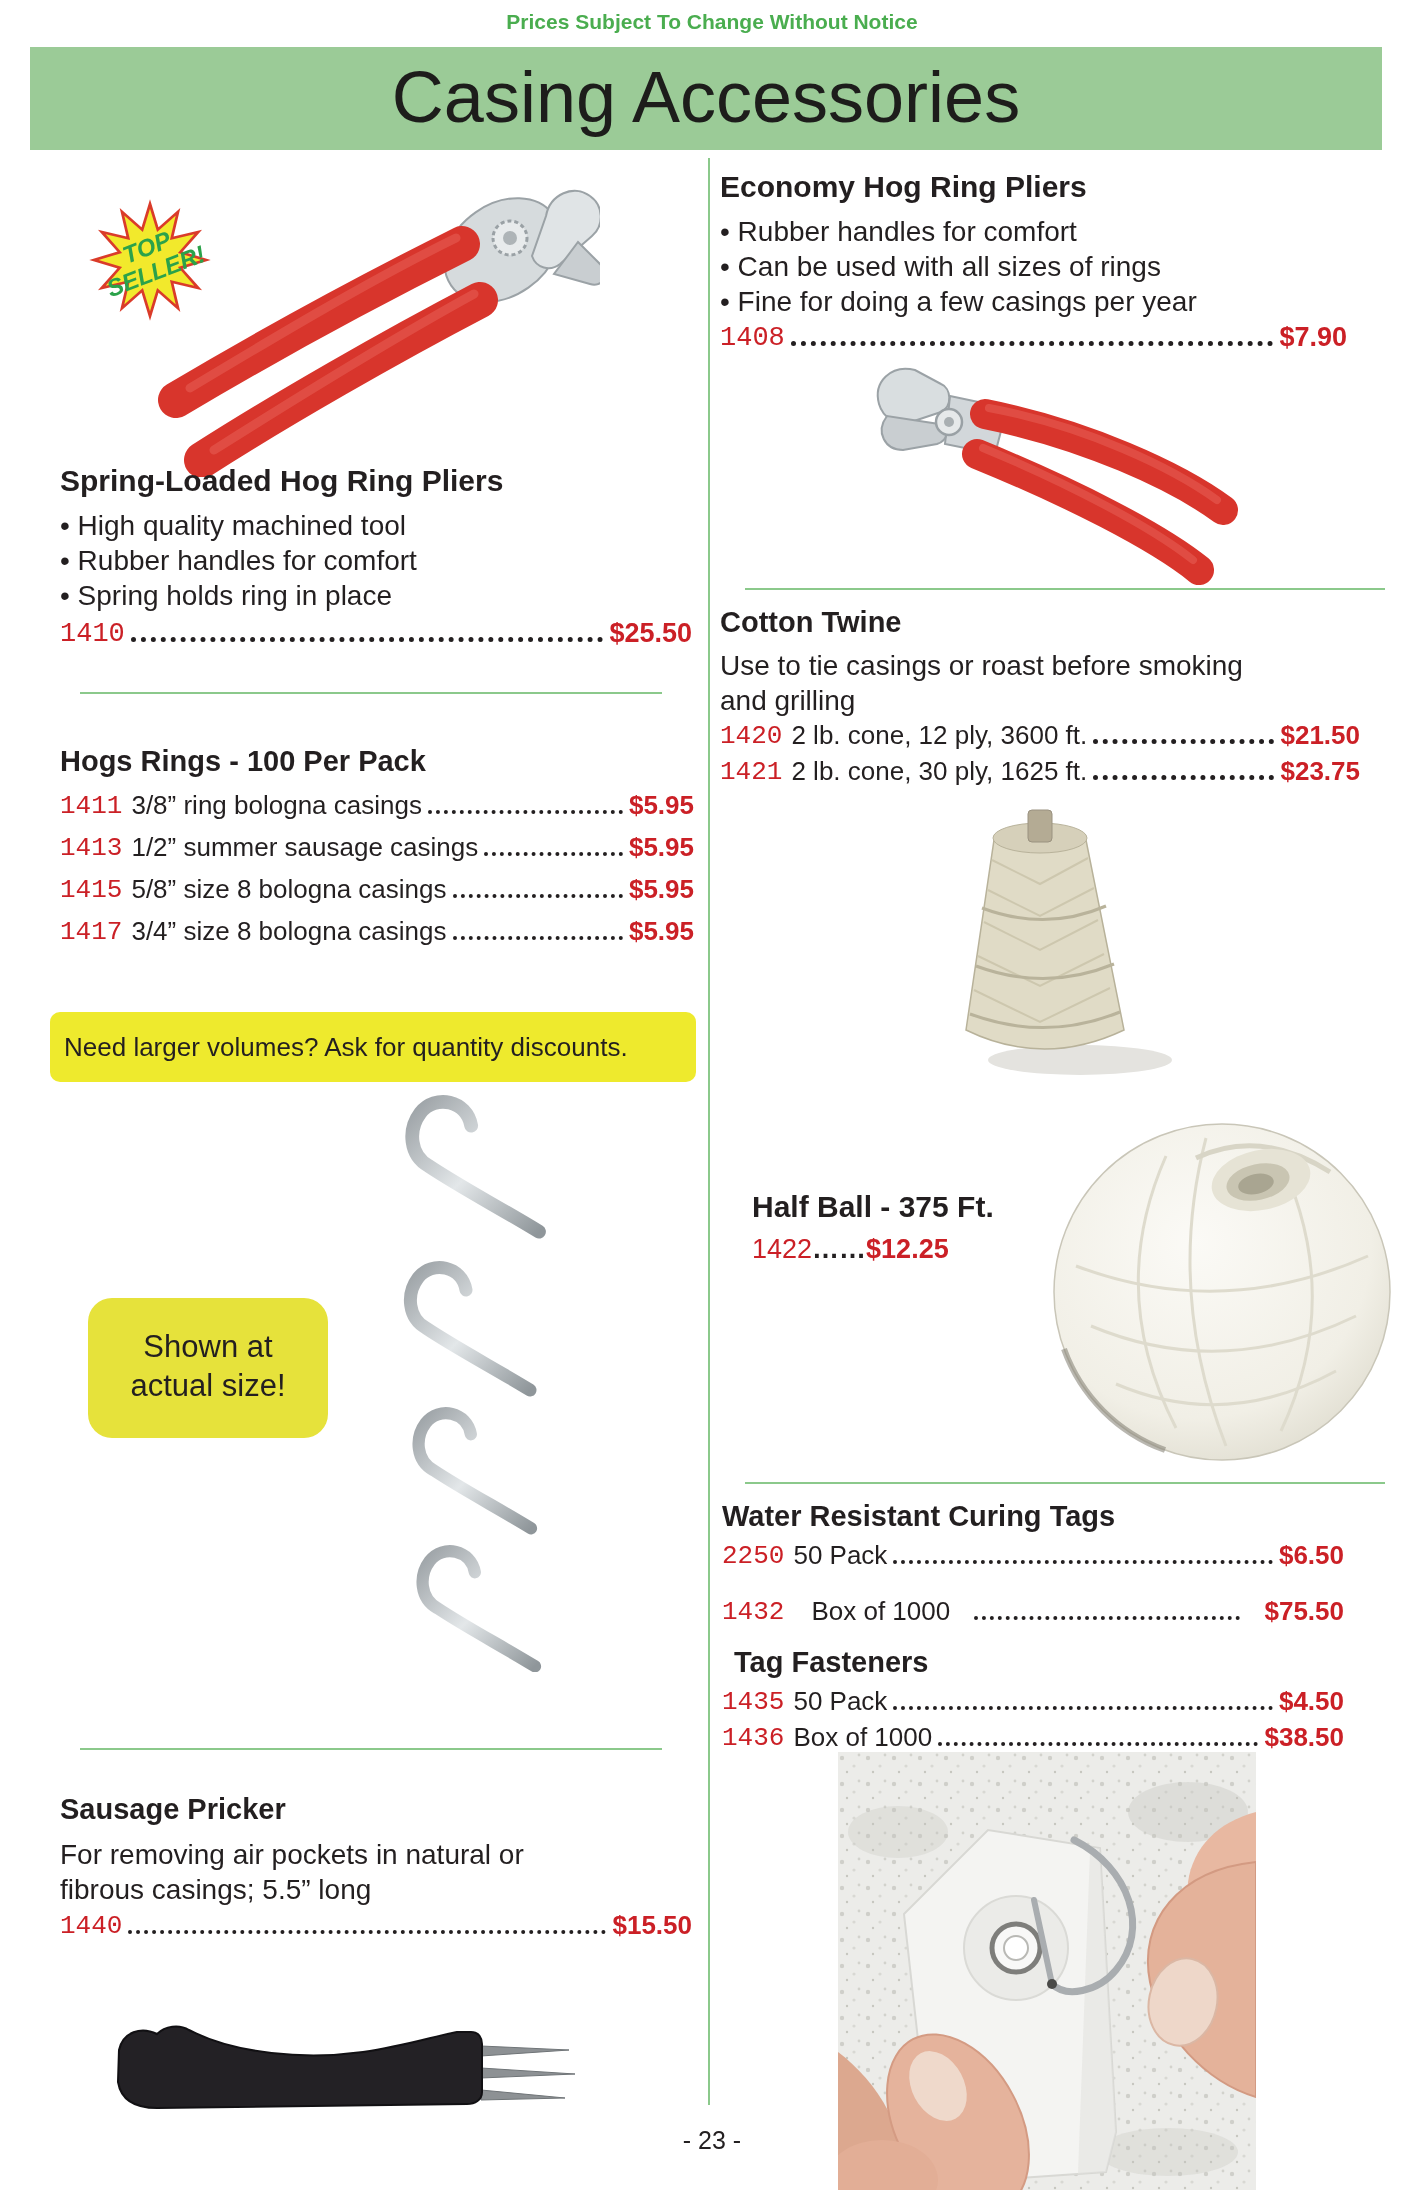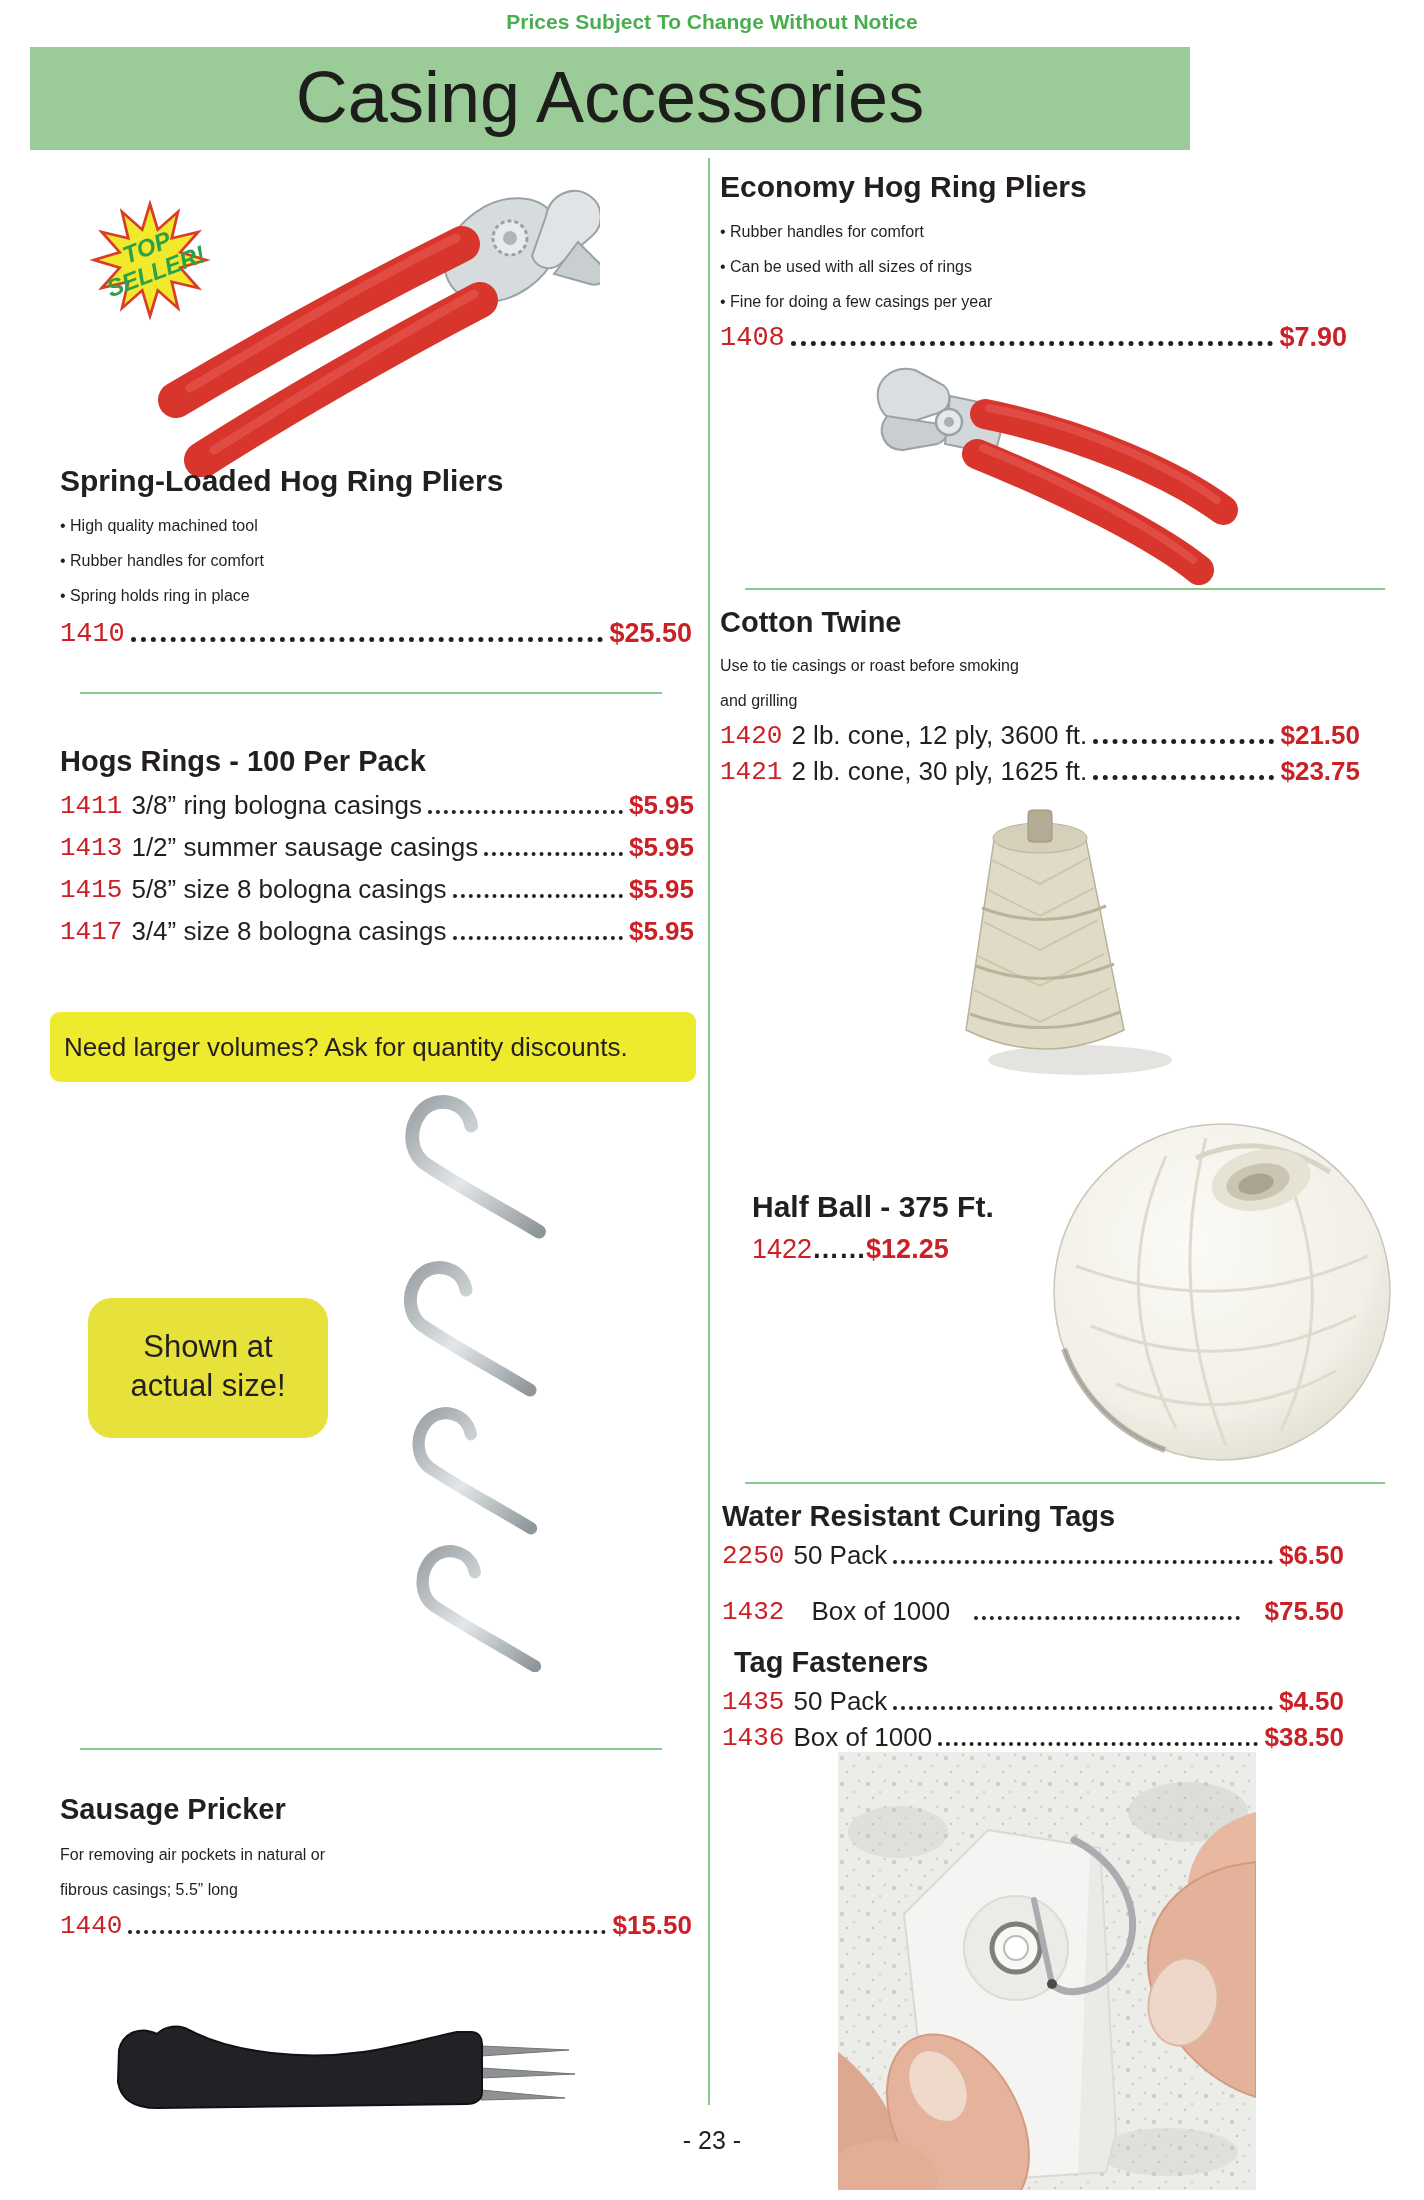--- a/index.html
+++ b/index.html
@@ -1,26 +1,26 @@
 <!DOCTYPE html>
 <html><head>
 <meta charset="utf-8">
 <style>
   html,body{margin:0;padding:0;background:#ffffff;}
   #page{position:relative;width:1424px;height:2200px;background:#ffffff;overflow:hidden;
         font-family:"Liberation Sans",sans-serif;color:#231f20;}
   .abs{position:absolute;}
   .notice{top:10px;left:0;width:100%;text-align:center;font-size:21px;font-weight:700;color:#4aad4f;}
-  .headerbar{left:30px;top:47px;width:1160px;height:103px;background:#9bcb97;}
+  .headerbar{left:30px;top:47px;width:1352px;height:103px;background:#9bcb97;}
   .headerbar .t{width:100%;text-align:center;font-size:72px;line-height:101px;color:#1d1d1b;letter-spacing:0px;}
   .vline{left:708px;top:158px;width:2px;height:1947px;background:#8bc98b;}
   .hline{height:2px;background:#8bc98b;}
   .sect-title{font-size:29px;font-weight:700;}
   .sect-title.big{font-size:30px;}
-  .body-line{font-size:16px;line-height:35px;text-align:right;}
+  .body-line{font-size:28px;line-height:35px;text-align:right;}
   .red{color:#cb2026;}
   .price{color:#cb2026;font-weight:700;}
   .row{display:flex;align-items:flex-end;font-size:26px;}
   .row .num{color:#cb2026;font-family:Liberation Mono, monospace;}
   .row .desc{margin-left:9px;white-space:nowrap;}
   .lead{flex:1;border-bottom:5px dotted #231f20;margin:0 6px 7px 6px;min-width:24px;}
   .lead.thin{border-bottom-width:4px;}
   .banner{left:50px;top:1012px;width:646px;height:70px;background:#eeea2d;border-radius:10px;
           display:flex;align-items:center;padding-left:14px;box-sizing:border-box;font-size:26px;}
   .bubble{left:88px;top:1298px;width:240px;height:140px;background:#e6e23b;border-radius:24px;

